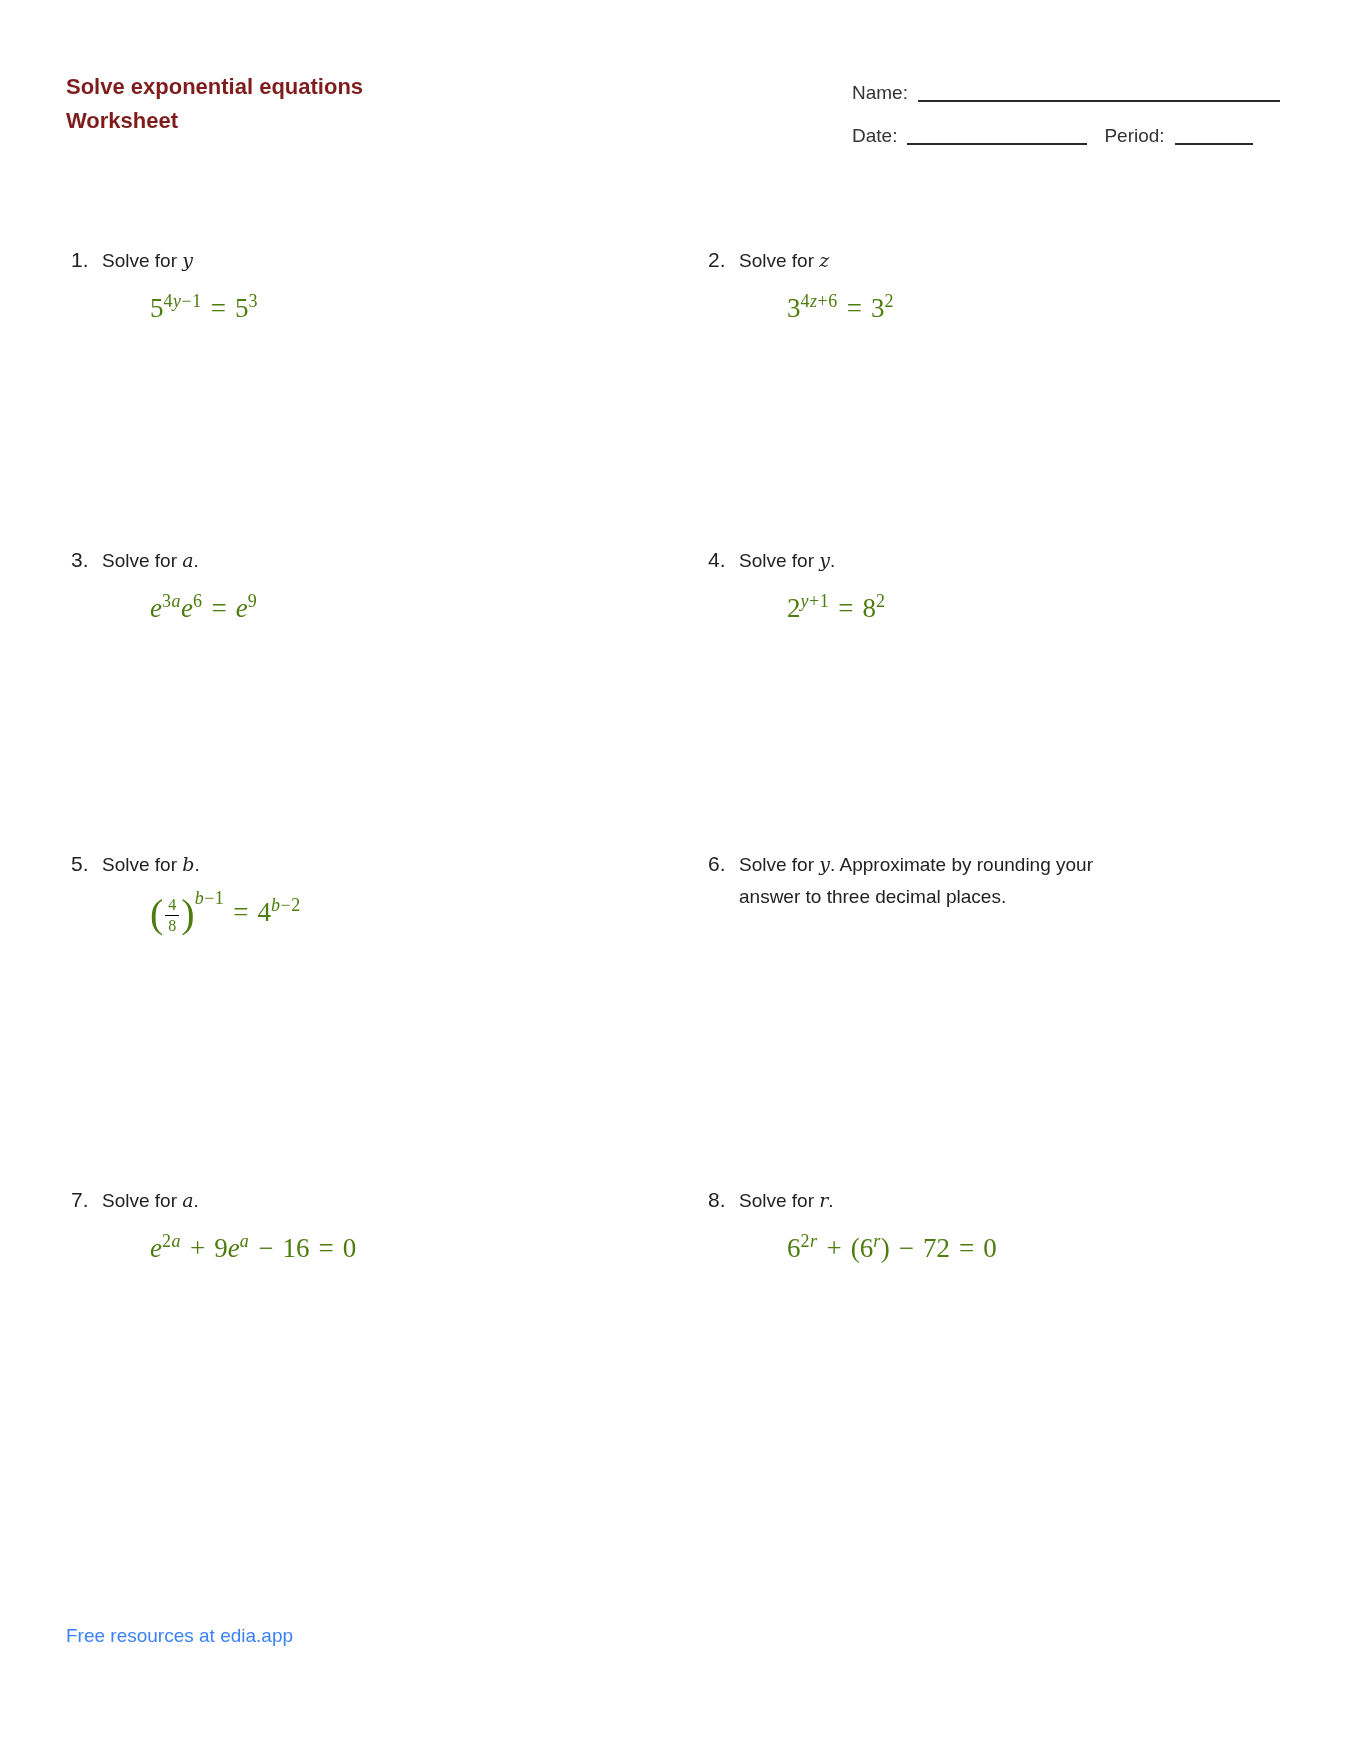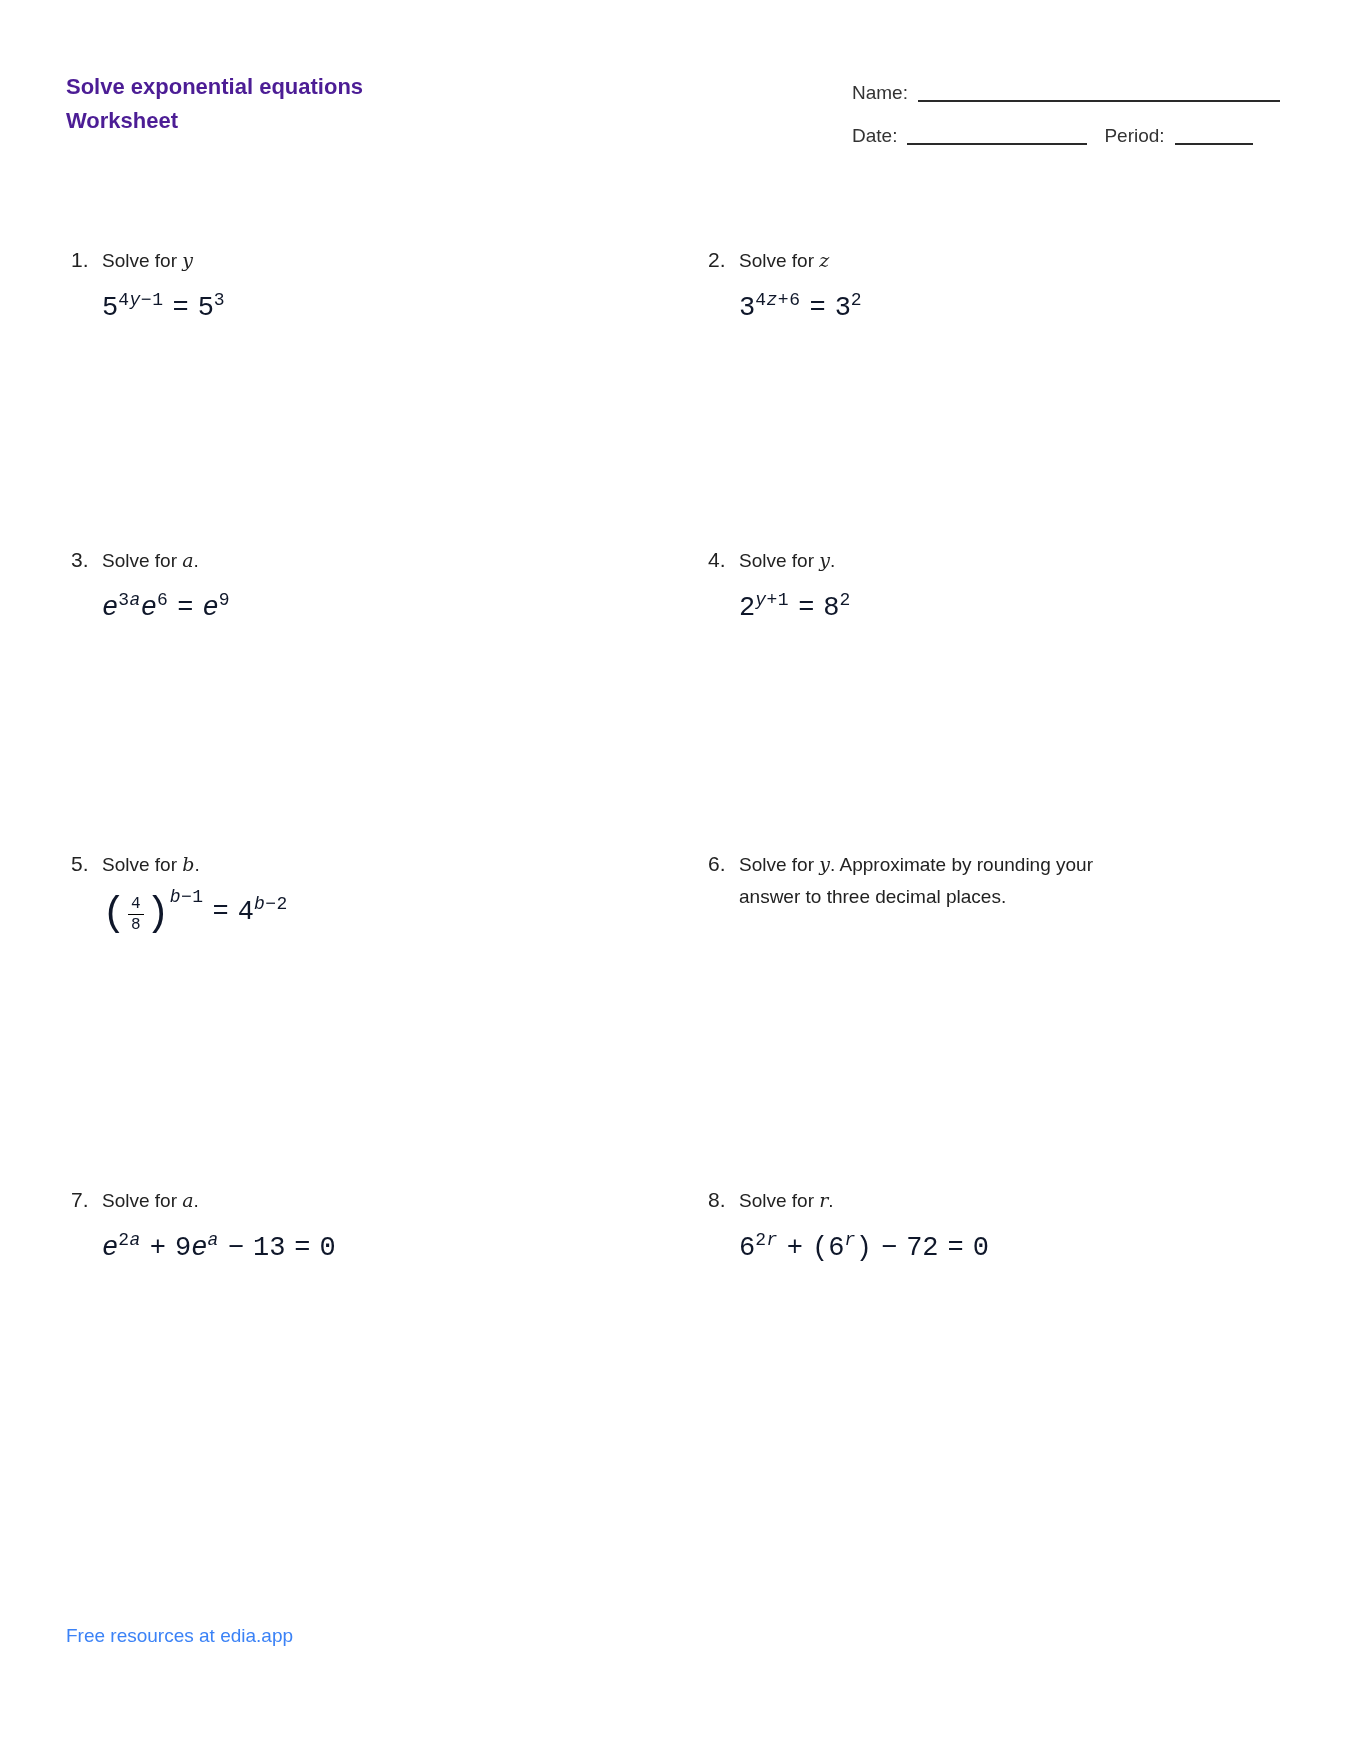--- a/index.html
+++ b/index.html
@@ -3,21 +3,21 @@
 <meta charset="utf-8">
 <style>
   html,body { margin:0; padding:0; background:#ffffff; }
   .page {
     position:relative; width:1350px; height:1749px; background:#ffffff;
     font-family:"Liberation Sans", sans-serif; color:#222222; overflow:hidden;
   }
 
   
   .title { position:absolute; left:66px; top:70px; font-size:22px; line-height:34px;
-           font-weight:700; color:#4c1d95; }
+           font-weight:700; color:#7f1d1d; }
 
   
   .hf { position:absolute; left:852px; top:80px; width:428px; font-size:19px; color:#333333; }
   .hf-row { display:flex; align-items:flex-end; height:26px; }
   .hf-row + .hf-row { margin-top:17px; }
   .hf-label { line-height:26px; white-space:nowrap; }
   .blank { border-bottom:2px solid #2a2a2a; height:0; margin:0 0 4px 10px; }
   .blank.grow { flex:1; }
   .blank.date { width:180px; }
   .blank.period { width:78px; }
@@ -32,22 +32,22 @@
   .pos-5 { left:71px;  top:848px;  width:560px; }
   .pos-6 { left:708px; top:848px;  width:580px; }
   .pos-7 { left:71px;  top:1184px; width:560px; }
   .pos-8 { left:708px; top:1184px; width:580px; }
   .p-num { width:31px; flex:none; font-size:21px; line-height:32px; }
   .p-body { flex:1; }
   .p-prompt { font-size:19px; line-height:32px; }
   .p-prompt .m-v { font-family:"DejaVu Serif", serif; font-style:italic; }
 
   
-  .p-eq { margin-top:10px; font-family:Liberation Mono, monospace; font-size:27px;
-          line-height:42px; color:#0f172a; }
+  .p-eq { margin-top:10px; font-family:Liberation Serif, serif; font-size:27px;
+          line-height:42px; color:#4d7c0f;margin-left:48px; }
   .p-eq .m-v { font-style:italic; }
   .m-sup { font-size:18px; line-height:0; vertical-align:10px; letter-spacing:0.5px; }
   .m-o { display:inline-block; margin:0 9px; }
   .m-bigp { font-size:40px; line-height:0; vertical-align:-6px; }
   .m-bigp + .m-sup { vertical-align:17px; }
   .m-frac { display:inline-block; text-align:center; vertical-align:-10px;
             font-size:16px; line-height:1.15; margin:0 2px; }
   .m-fnum { display:block; border-bottom:1.6px solid #000; padding:0 3px 1px; }
   .m-fden { display:block; padding:1px 3px 0; }
 
@@ -124,21 +124,21 @@
       <span class="p-num">6.</span>
       <div class="p-body">
         <div class="p-prompt"><span class="m-n">Solve for </span><span class="m-v">y</span><span class="m-n">. Approximate by rounding your</span><br><span class="m-n">answer to three decimal places.</span></div>
       </div>
     </div>
 
     <div class="problem pos-7">
       <span class="p-num">7.</span>
       <div class="p-body">
         <div class="p-prompt"><span class="m-n">Solve for </span><span class="m-v">a</span><span class="m-n">.</span></div>
-        <div class="p-eq"><span class="m-v">e</span><sup class="m-sup"><span class="m-n">2</span><span class="m-v">a</span></sup><span class="m-o">+</span><span class="m-n">9</span><span class="m-v">e</span><sup class="m-sup"><span class="m-v">a</span></sup><span class="m-o">−</span><span class="m-n">13</span><span class="m-o">=</span><span class="m-n">0</span></div>
+        <div class="p-eq"><span class="m-v">e</span><sup class="m-sup"><span class="m-n">2</span><span class="m-v">a</span></sup><span class="m-o">+</span><span class="m-n">9</span><span class="m-v">e</span><sup class="m-sup"><span class="m-v">a</span></sup><span class="m-o">−</span><span class="m-n">16</span><span class="m-o">=</span><span class="m-n">0</span></div>
       </div>
     </div>
 
     <div class="problem pos-8">
       <span class="p-num">8.</span>
       <div class="p-body">
         <div class="p-prompt"><span class="m-n">Solve for </span><span class="m-v">r</span><span class="m-n">.</span></div>
         <div class="p-eq"><span class="m-n">6</span><sup class="m-sup"><span class="m-n">2</span><span class="m-v">r</span></sup><span class="m-o">+</span><span class="m-n">(</span><span class="m-n">6</span><sup class="m-sup"><span class="m-v">r</span></sup><span class="m-n">)</span><span class="m-o">−</span><span class="m-n">72</span><span class="m-o">=</span><span class="m-n">0</span></div>
       </div>
     </div>

